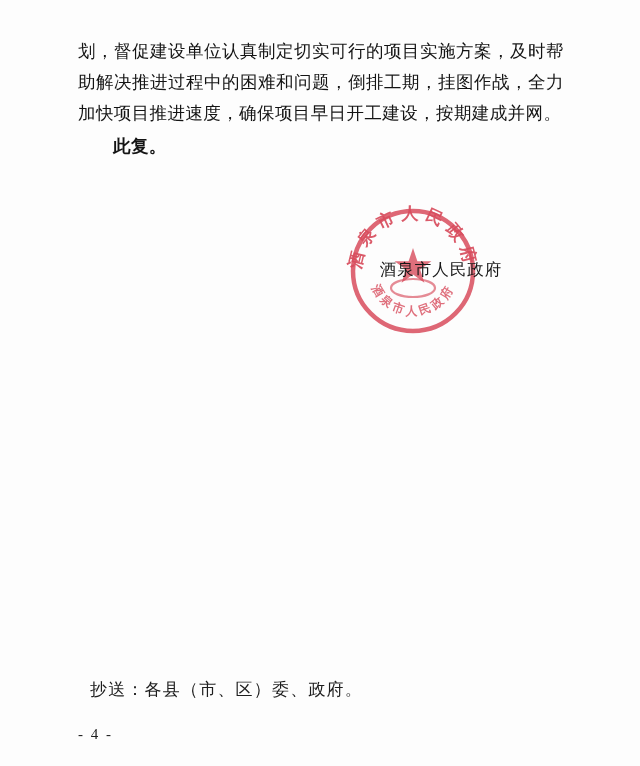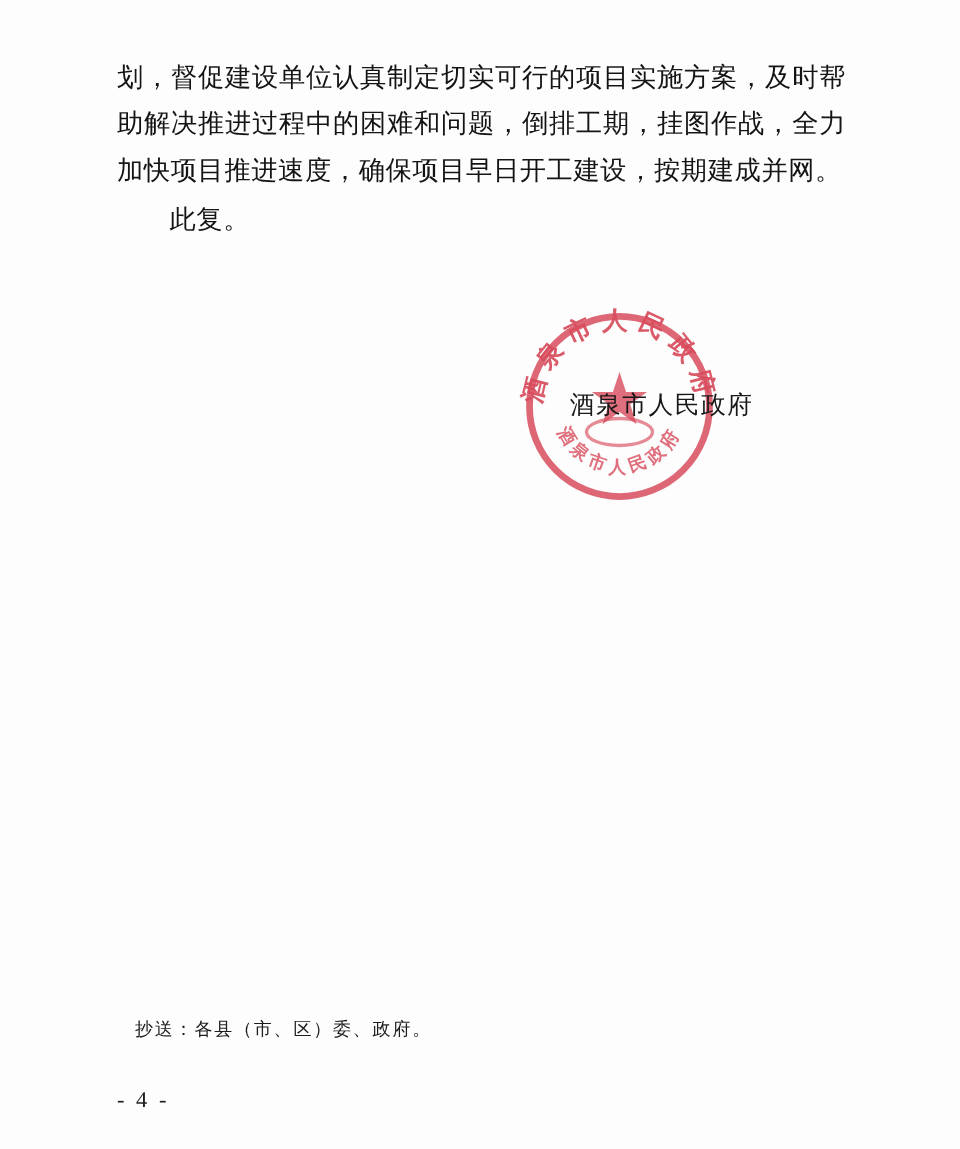--- a/index.html
+++ b/index.html
@@ -30,20 +30,21 @@
     text-justify: inter-character;
     color: #141414;
   }
   .para {
     margin: 0 0 2px 0;
     text-indent: 0;
   }
   .para.indent {
     text-indent: 2em;
     margin-top: 0;
+    font-weight: bold;
   }
   .sign-block {
     position: absolute;
     right: 84px;
     top: 255px;
     width: 230px;
     text-align: center;
     font-size: 16.5px;
     line-height: 30px;
     color: #171717;
@@ -70,21 +71,21 @@
   .seal svg {
     display: block;
     width: 150px;
     height: 150px;
     opacity: 0.82;
   }
   .cc-line {
     position: absolute;
     left: 90px;
     top: 678px;
-    font-size: 12px;
+    font-size: 17px;
     letter-spacing: 1.2px;
     color: #1d1d1d;
     font-family: Liberation Mono, monospace;
   }
   .page-number {
     position: absolute;
     left: 78px;
     top: 726px;
     font-size: 15px;
     letter-spacing: 2px;

